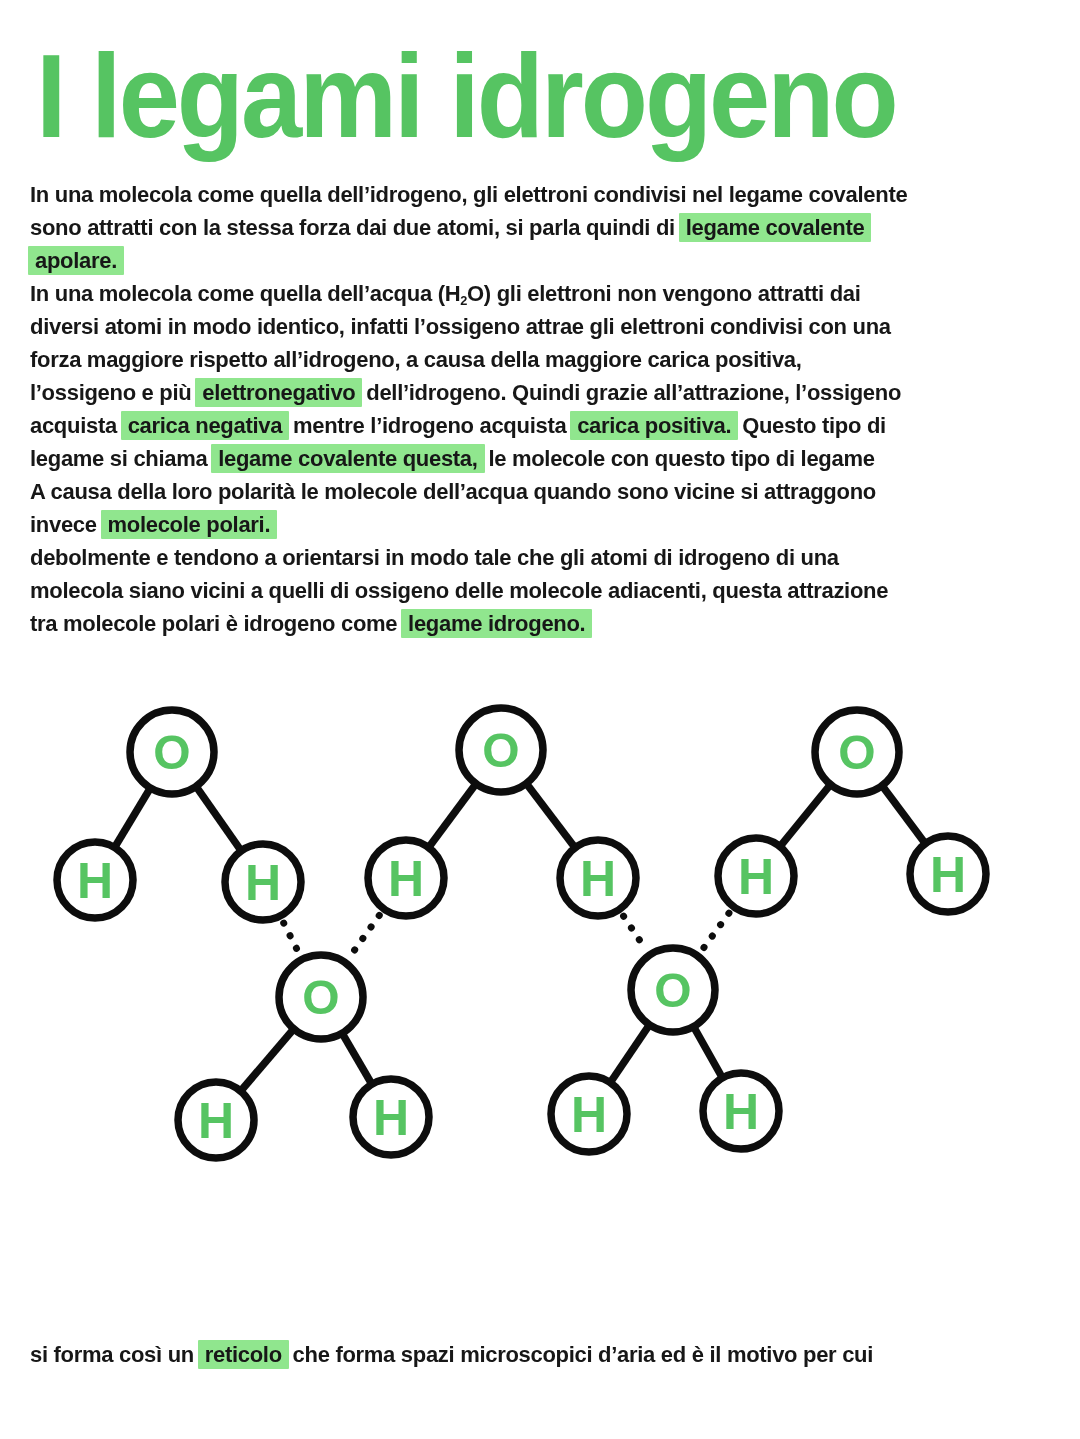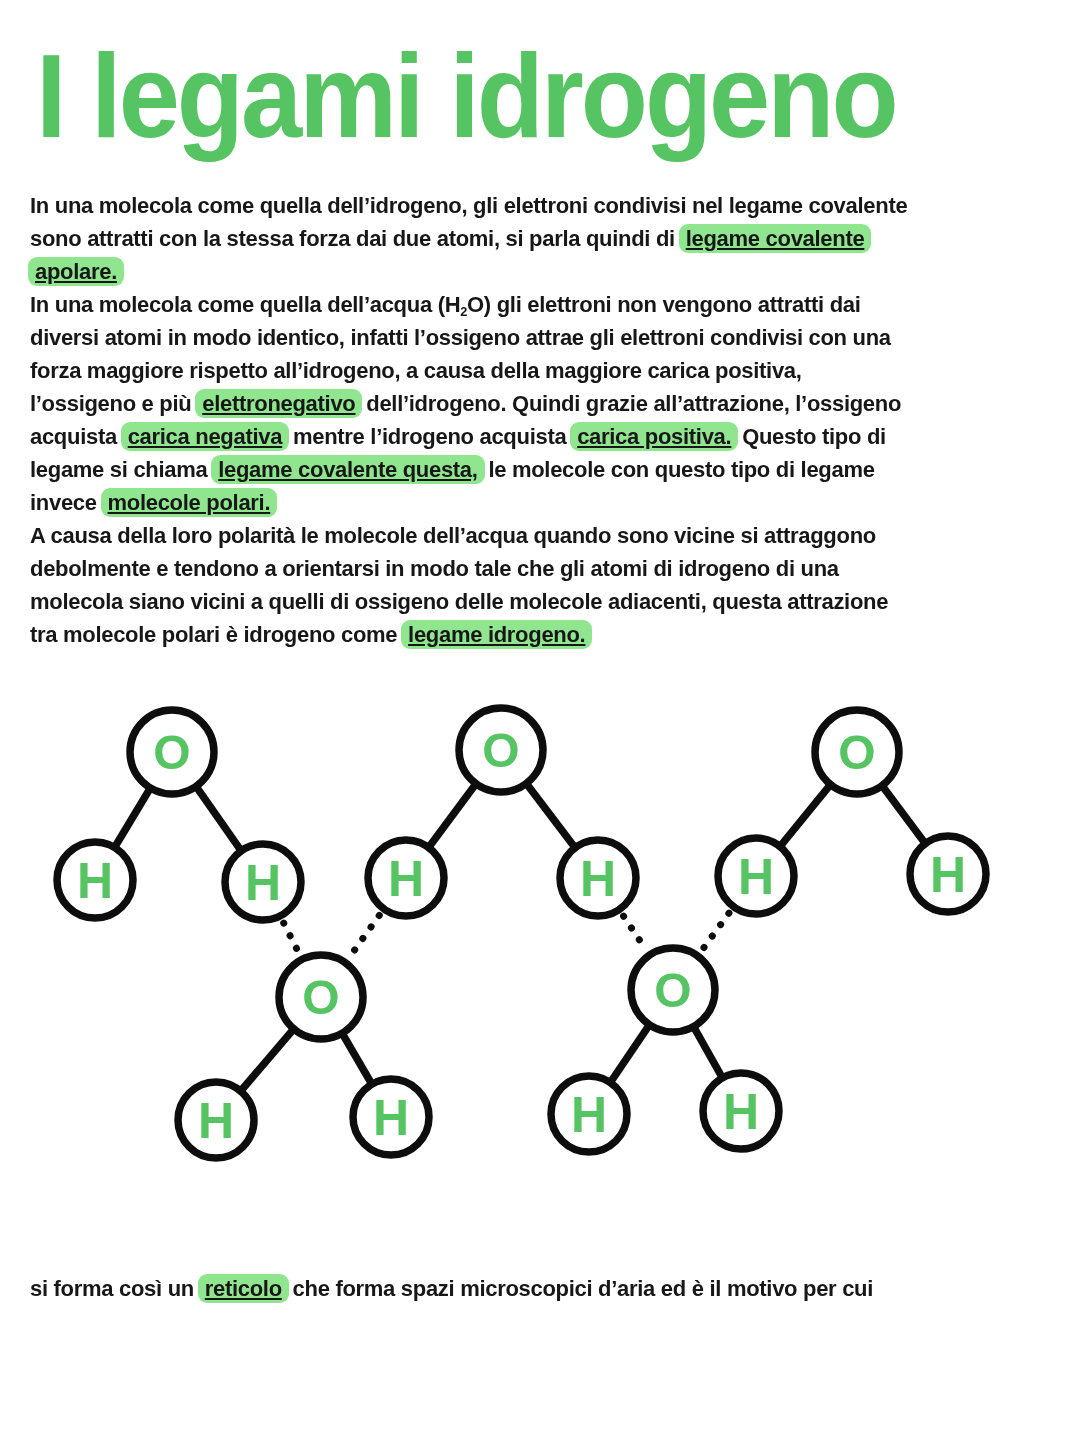--- a/index.html
+++ b/index.html
@@ -23,37 +23,36 @@
     color:var(--title-color,#5bc464);
     white-space:nowrap;
     transform:scaleY(1.08);
     transform-origin:top left;
   }
   .text-block{
     position:absolute;
     left:30px;
     width:1026px;
   }
-  #body-lines{top:189px;}
-  #footer-lines{top:1272px;}
+  #body-lines{top:178px;}
+  #footer-lines{top:1338px;}
   .line{
     height:33px;
     line-height:33px;
     font-size:22px;
     font-weight:700;
     letter-spacing:-0.3px;
     color:var(--ink,#161616);
     white-space:nowrap;
   }
   .hl{
     background:var(--hl,#90e690);
-    border-radius:9px;
+    border-radius:1px;
     padding:2px 7px;
     margin:0 -2px;
-    text-decoration:underline;
   }
   .sub{
     font-size:0.58em;
     vertical-align:-0.28em;
   }
   #diagram{
     position:absolute;
     left:0;top:0;
   }
   .atom-label{
@@ -70,22 +69,22 @@
   <div class="text-block" id="body-lines">
       <div class="line"><span>In una molecola come quella dell’idrogeno, gli elettroni condivisi nel legame covalente</span></div>
       <div class="line"><span>sono attratti con la stessa forza dai due atomi, si parla quindi di </span><span class="hl">legame covalente</span></div>
       <div class="line"><span class="hl">apolare.</span></div>
       <div class="line"><span>In una molecola come quella dell’acqua (H</span><span class="sub">2</span><span>O) gli elettroni non vengono attratti dai</span></div>
       <div class="line"><span>diversi atomi in modo identico, infatti l’ossigeno attrae gli elettroni condivisi con una</span></div>
       <div class="line"><span>forza maggiore rispetto all’idrogeno, a causa della maggiore carica positiva,</span></div>
       <div class="line"><span>l’ossigeno e più </span><span class="hl">elettronegativo</span><span> dell’idrogeno. Quindi grazie all’attrazione, l’ossigeno</span></div>
       <div class="line"><span>acquista </span><span class="hl">carica negativa</span><span> mentre l’idrogeno acquista </span><span class="hl">carica positiva.</span><span> Questo tipo di</span></div>
       <div class="line"><span>legame si chiama </span><span class="hl">legame covalente questa,</span><span> le molecole con questo tipo di legame</span></div>
+      <div class="line"><span>A causa della loro polarità le molecole dell’acqua quando sono vicine si attraggono</span></div>
       <div class="line"><span>invece </span><span class="hl">molecole polari.</span></div>
-      <div class="line"><span>A causa della loro polarità le molecole dell’acqua quando sono vicine si attraggono</span></div>
       <div class="line"><span>debolmente e tendono a orientarsi in modo tale che gli atomi di idrogeno di una</span></div>
       <div class="line"><span>molecola siano vicini a quelli di ossigeno delle molecole adiacenti, questa attrazione</span></div>
       <div class="line"><span>tra molecole polari è idrogeno come </span><span class="hl">legame idrogeno.</span></div>
     </div>
   <svg id="diagram" width="1080" height="1439" viewBox="0 0 1080 1439">
       <line x1="172" y1="752" x2="95" y2="880" stroke="#0d0d0d" stroke-width="7.5"></line>
       <line x1="172" y1="752" x2="263" y2="882" stroke="#0d0d0d" stroke-width="7.5"></line>
       <line x1="501" y1="750" x2="406" y2="878" stroke="#0d0d0d" stroke-width="7.5"></line>
       <line x1="501" y1="750" x2="598" y2="878" stroke="#0d0d0d" stroke-width="7.5"></line>
       <line x1="857" y1="752" x2="756" y2="876" stroke="#0d0d0d" stroke-width="7.5"></line>

